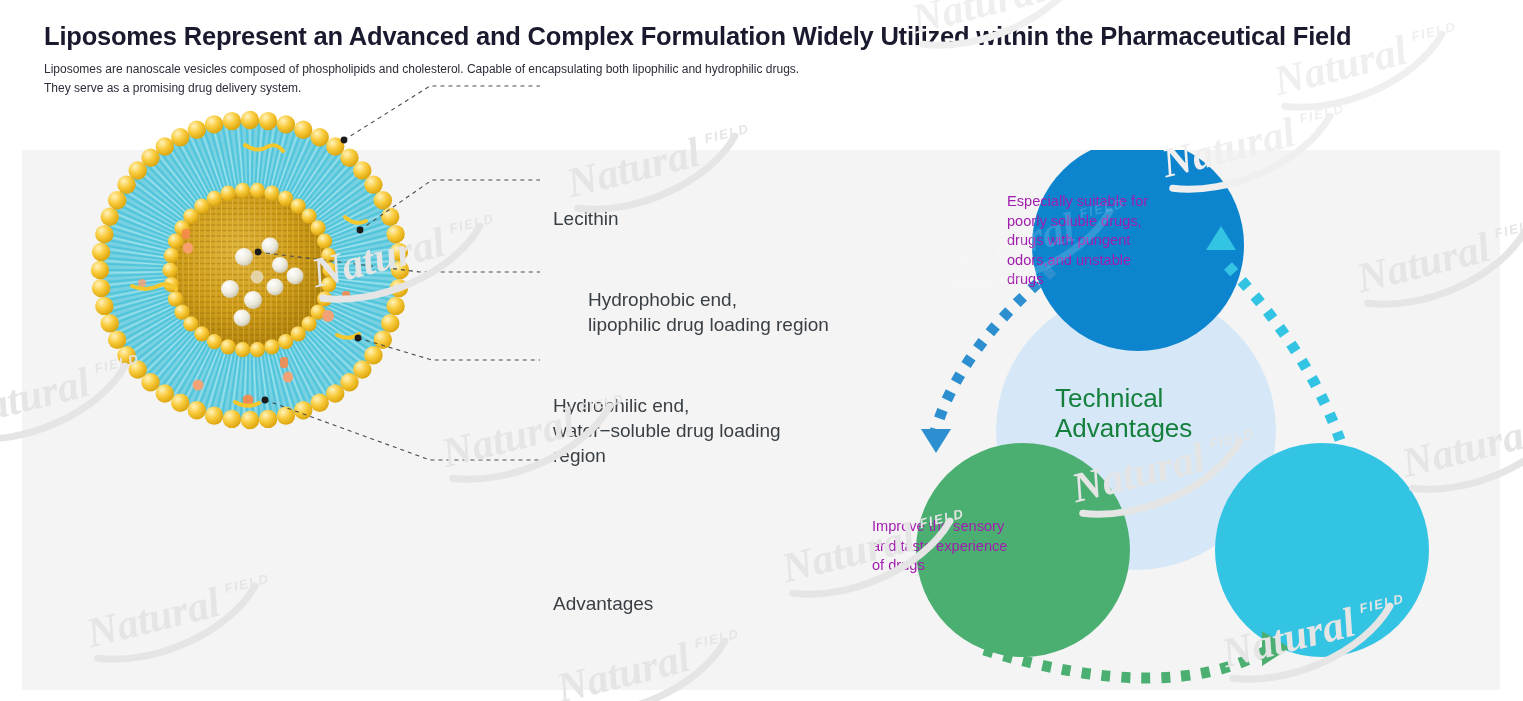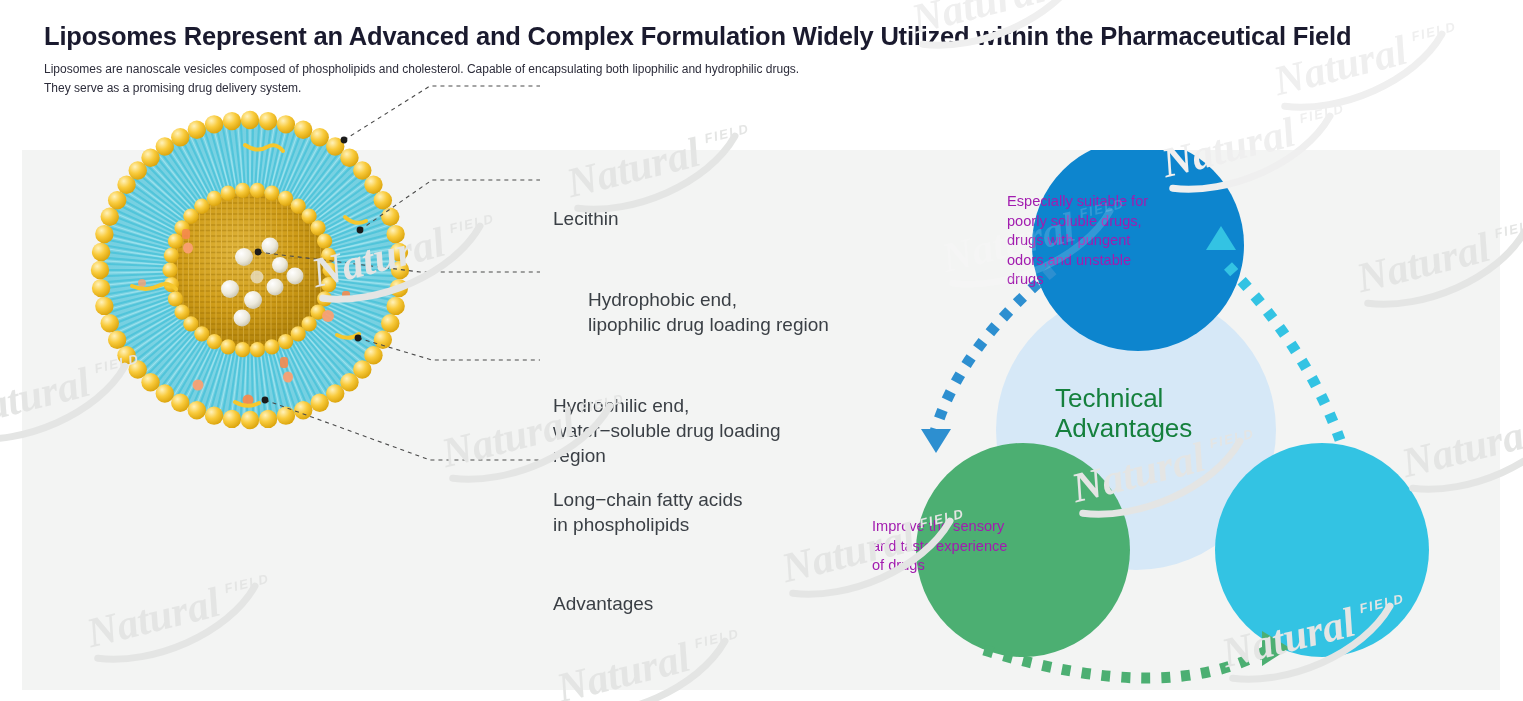--- a/index.html
+++ b/index.html
@@ -576,22 +576,20 @@
       <circle cx="265" cy="400" r="3.4"></circle>
     </g>
   </svg>
 
   <div class="label lbl-lecithin">Lecithin</div>
   <div class="label lbl-hydrophobic">Hydrophobic end,
 lipophilic drug loading region</div>
   <div class="label lbl-hydrophilic">Hydrophilic end,
 water−soluble drug loading
 region</div>
-  <div class="label lbl-longchain">Long−chain fatty acids
-in phospholipids</div>
   <div class="label lbl-cholesterol">Advantages</div>
 
   <div class="venn">
     <svg class="venn-svg" viewBox="0 0 640 540">
 
       <circle cx="298" cy="280" r="140" fill="#d6e8f7"></circle>
 
       <circle cx="130" cy="250" r="0" fill="none"></circle>
       <circle cx="185" cy="400" r="107" fill="#4caf72"></circle>
 

